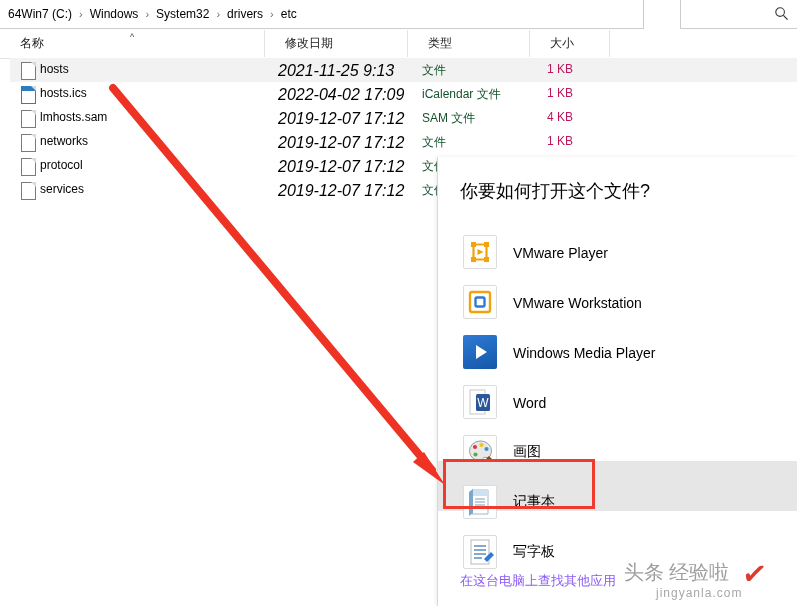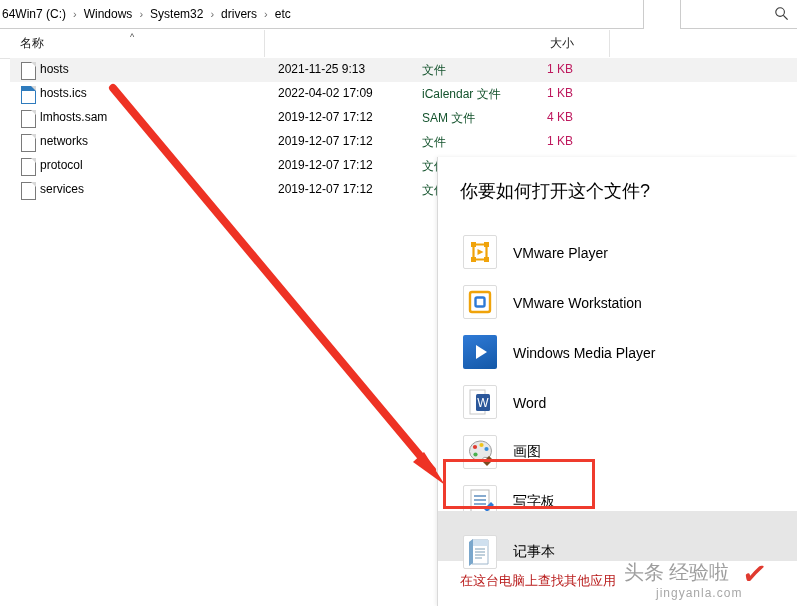--- a/index.html
+++ b/index.html
@@ -28,21 +28,21 @@
   .addr-box {
     position: absolute;
     left: 0; top: 0;
     width: 644px; height: 29px;
     border: 1px solid #cccccc;
     border-left: none; border-top: none;
     background: #ffffff;
     box-sizing: border-box;
     display: flex;
     align-items: center;
-    padding-left: 0;
+    padding-left: 6px;
   }
   .crumb {
     font-size: 12px;
     color: #000000;
     white-space: nowrap;
     padding: 1px 2px;
   }
   .crumb-sep {
     color: #6d6d6d;
     font-size: 11px;
@@ -153,23 +153,24 @@
   .file-name {
     position: absolute;
     left: 30px; top: 4px;
     font-size: 12px;
     color: #000000;
     white-space: nowrap;
   }
   .file-date {
     position: absolute;
     left: 268px; top: 4px;
-    font-size: 12px;
+    font-size: 16px;
     color: #000000;
     white-space: nowrap;
+    font-style: italic;
   }
   .file-type {
     position: absolute;
     left: 412px; top: 4px;
     font-size: 12px;
     color: #14532d;
     white-space: nowrap;
   }
   .file-size {
     position: absolute;
@@ -222,21 +223,21 @@
     position: absolute;
     left: 75px;
     font-size: 14px;
     color: #000000;
     white-space: nowrap;
   }
   .ow-link {
     position: absolute;
     left: 22px; top: 415px;
     font-size: 13px;
-    color: #b91c1c;
+    color: #8b5cf6;
     white-space: nowrap;
   }
 
   
   .ico-vmplayer {
     background: #ffffff;
     border: 1px solid #dcdcdc;
     box-sizing: border-box;
     position: relative;
   }
@@ -354,20 +355,26 @@
       <circle cx="6.5" cy="6.5" r="4.6" fill="none" stroke="#3a3a3a" stroke-width="1.2"></circle>
       <line x1="10" y1="10" x2="14.5" y2="14.5" stroke="#3a3a3a" stroke-width="1.4"></line>
     </svg>
   </div>
 </div>
 
 <div class="colheader">
   <div class="col" style="left:0; width:265px;">
     <span>名称</span>
     <span class="sortmark">^</span>
+  </div>
+  <div class="col" style="left:265px; width:143px;">
+    <span>修改日期</span>
+  </div>
+  <div class="col" style="left:408px; width:122px;">
+    <span>类型</span>
   </div>
   <div class="col" style="left:530px; width:80px;">
     <span>大小</span>
   </div>
 </div>
 
 <div class="filelist">
 
   <div class="filerow selected">
     <span class="file-ico"></span>
@@ -471,43 +478,43 @@
           <circle cx="11" cy="11" r="2.1" fill="#e03a2f"></circle>
           <circle cx="17.5" cy="9" r="2.1" fill="#f0c419"></circle>
           <circle cx="22.5" cy="13" r="2.1" fill="#3a8fd8"></circle>
           <circle cx="11.5" cy="18.5" r="2.1" fill="#4caf50"></circle>
           <path d="M19 26 L25 20 L29 24 L23 30 Z" fill="#7a4a20"></path>
         </svg>
       </span>
       <span class="ow-label">画图</span>
     </div>
 
-    <div class="ow-item">
-      <span class="ow-icon ico-wordpad">
-        <svg width="32" height="32" viewBox="0 0 32 32" style="display:block">
-          <rect x="7" y="4" width="18" height="24" fill="#ffffff" stroke="#b9b9b9" stroke-width="1"></rect>
-          <path d="M10 10 H22 M10 14 H22 M10 18 H22 M10 22 H18" stroke="#5f8fc0" stroke-width="1.3"></path>
-          <path d="M20 23 L27 16 L30 19 L23 26 Z" fill="#2f7ad6"></path>
-        </svg>
-      </span>
-      <span class="ow-label">写字板</span>
-    </div>
-
     <div class="ow-item highlight">
       <span class="ow-icon ico-notepad">
         <svg width="32" height="32" viewBox="0 0 32 32" style="display:block">
           <path d="M8 4 L24 4 L24 28 L8 28 Z" fill="#ffffff" stroke="#9fb7cc" stroke-width="1"></path>
           <path d="M8 4 L24 4 L24 10 L8 10 Z" fill="#cfe0ef"></path>
           <path d="M11 13 H21 M11 16 H21 M11 19 H21 M11 22 H18" stroke="#7f9fb8" stroke-width="1.2"></path>
           <path d="M5 6 L9 3 L9 27 L5 30 Z" fill="#7aa7cc"></path>
         </svg>
       </span>
       <span class="ow-label">记事本</span>
     </div>
 
+    <div class="ow-item">
+      <span class="ow-icon ico-wordpad">
+        <svg width="32" height="32" viewBox="0 0 32 32" style="display:block">
+          <rect x="7" y="4" width="18" height="24" fill="#ffffff" stroke="#b9b9b9" stroke-width="1"></rect>
+          <path d="M10 10 H22 M10 14 H22 M10 18 H22 M10 22 H18" stroke="#5f8fc0" stroke-width="1.3"></path>
+          <path d="M20 23 L27 16 L30 19 L23 26 Z" fill="#2f7ad6"></path>
+        </svg>
+      </span>
+      <span class="ow-label">写字板</span>
+    </div>
+
   </div>
 
   <div class="ow-link">在这台电脑上查找其他应用</div>
 </div>
 
 <svg class="anno-svg" viewBox="0 0 797 606">
   <line x1="113" y1="88" x2="432" y2="470" stroke="#ee3224" stroke-width="8" stroke-linecap="round"></line>
   <polygon points="445,485 413,462 424,452" fill="#ee3224"></polygon>
 </svg>
 <div class="redbox"></div>

